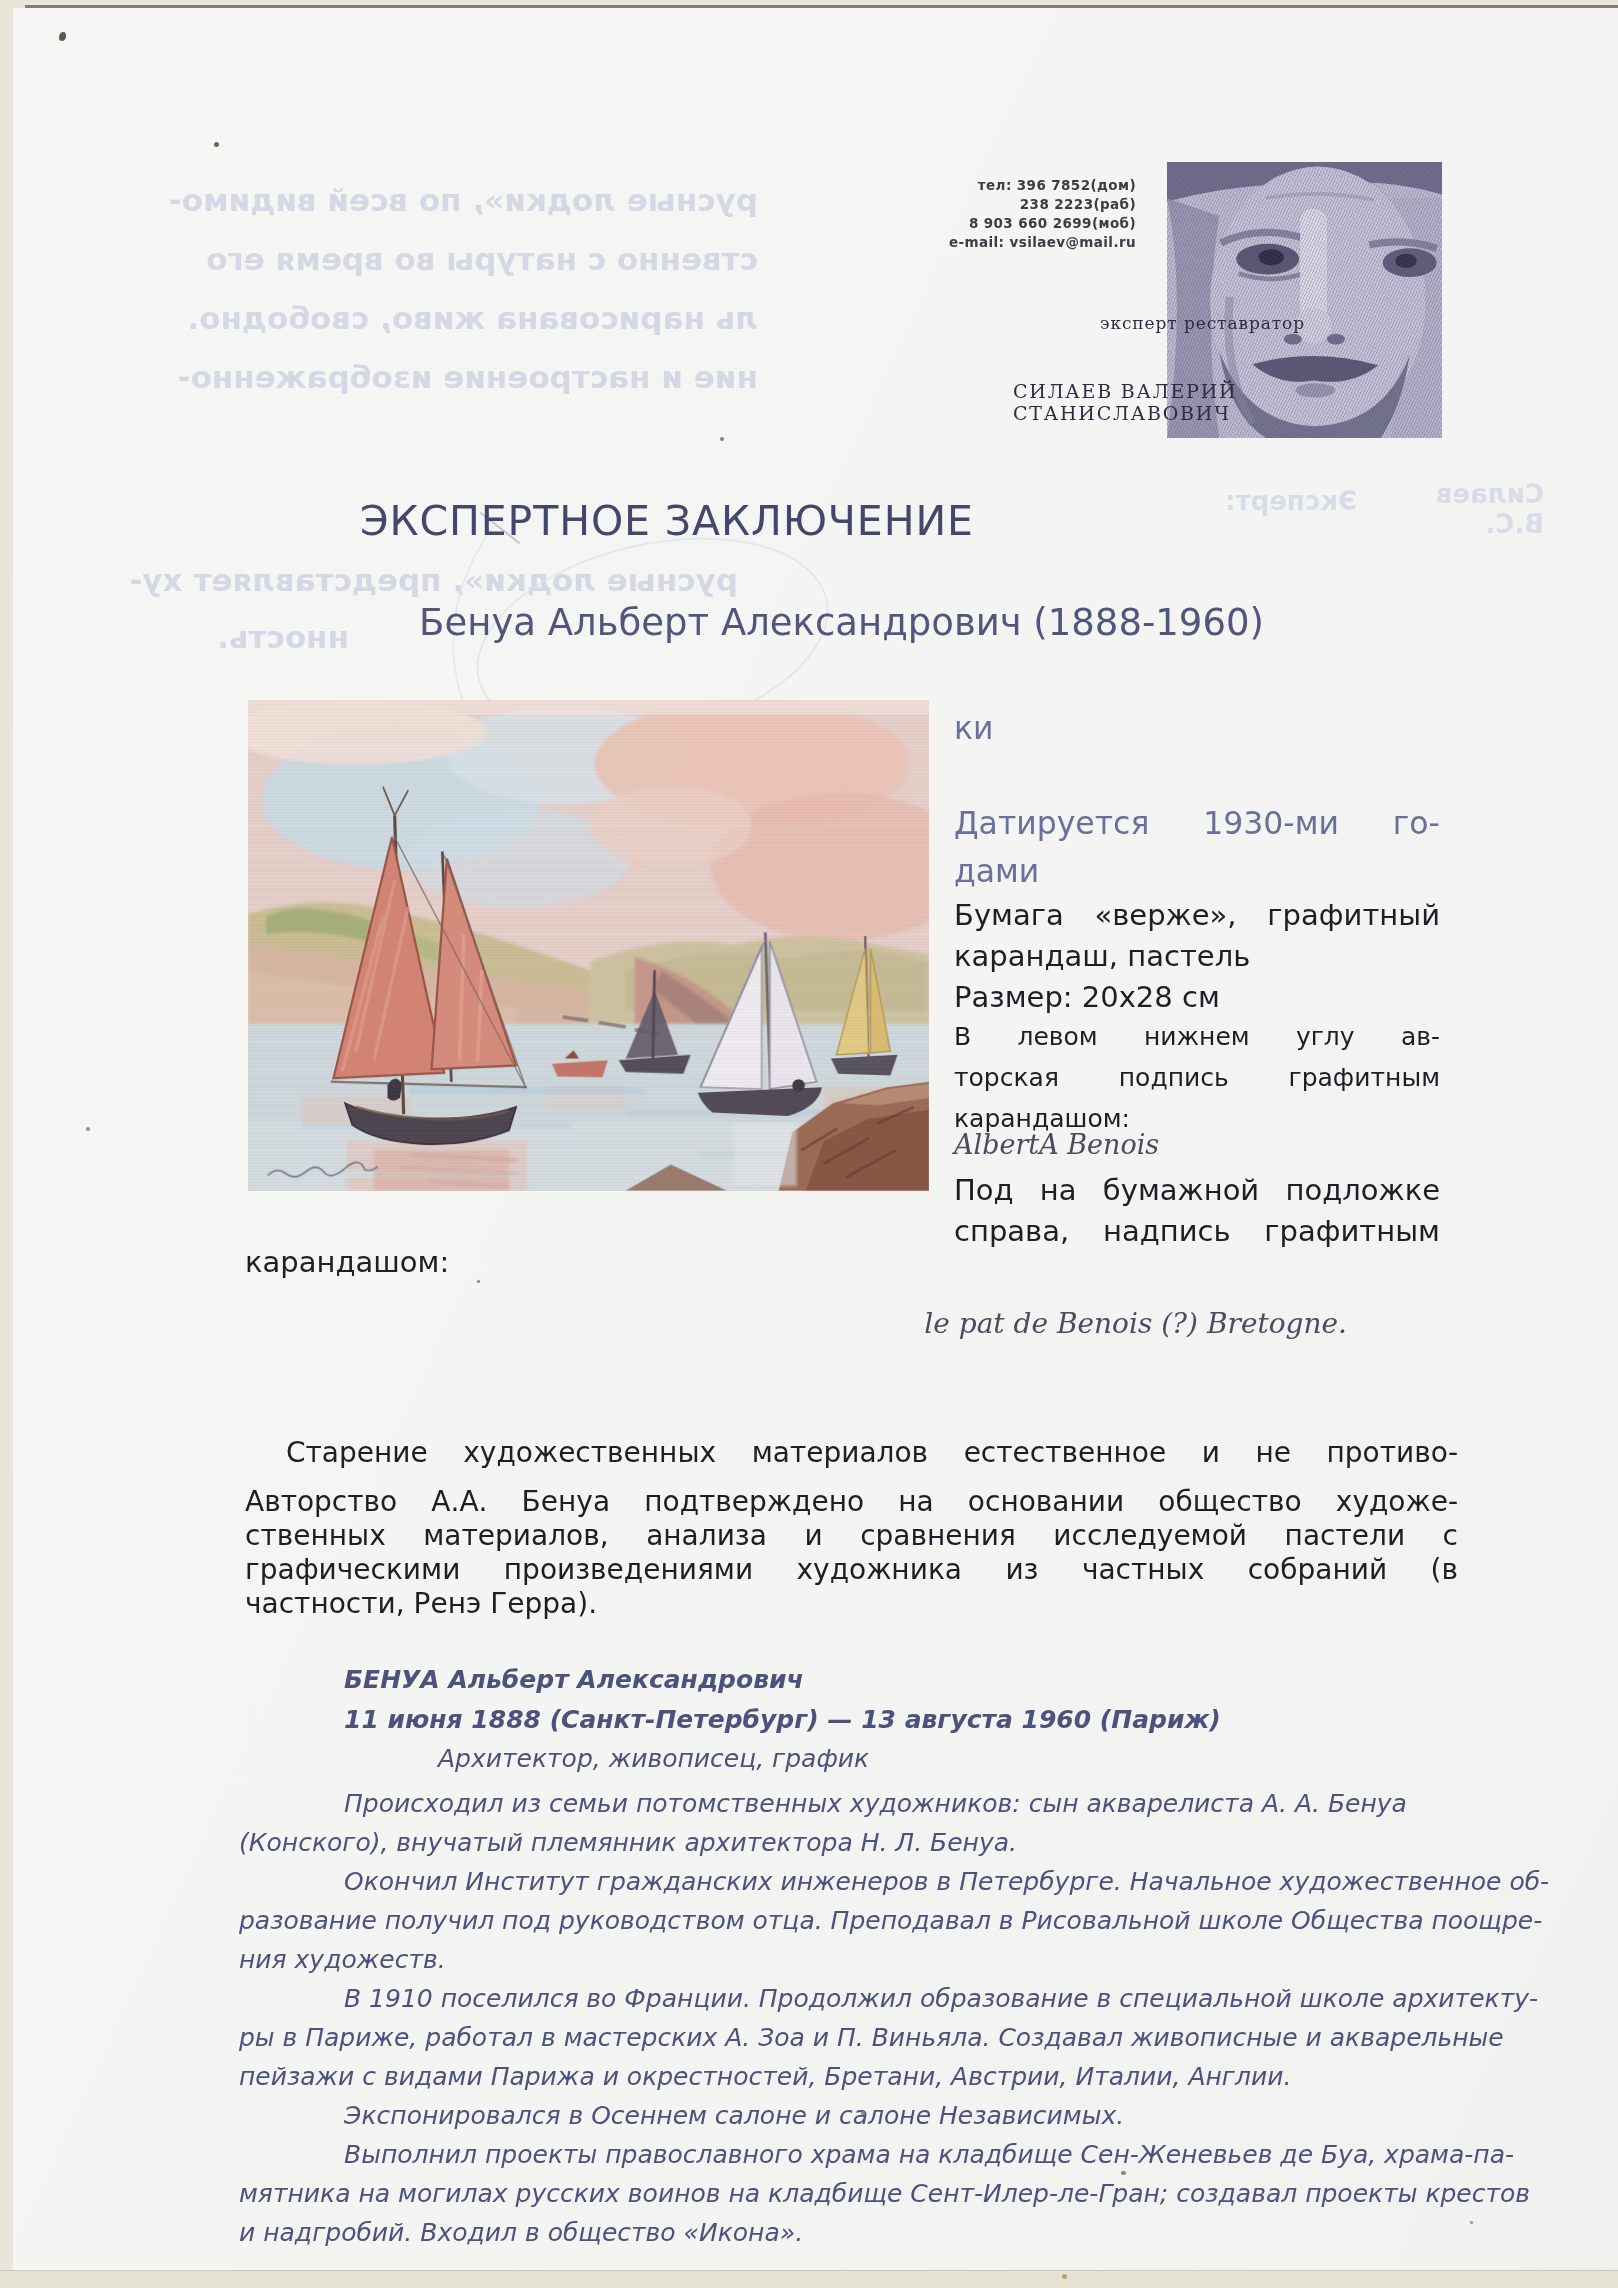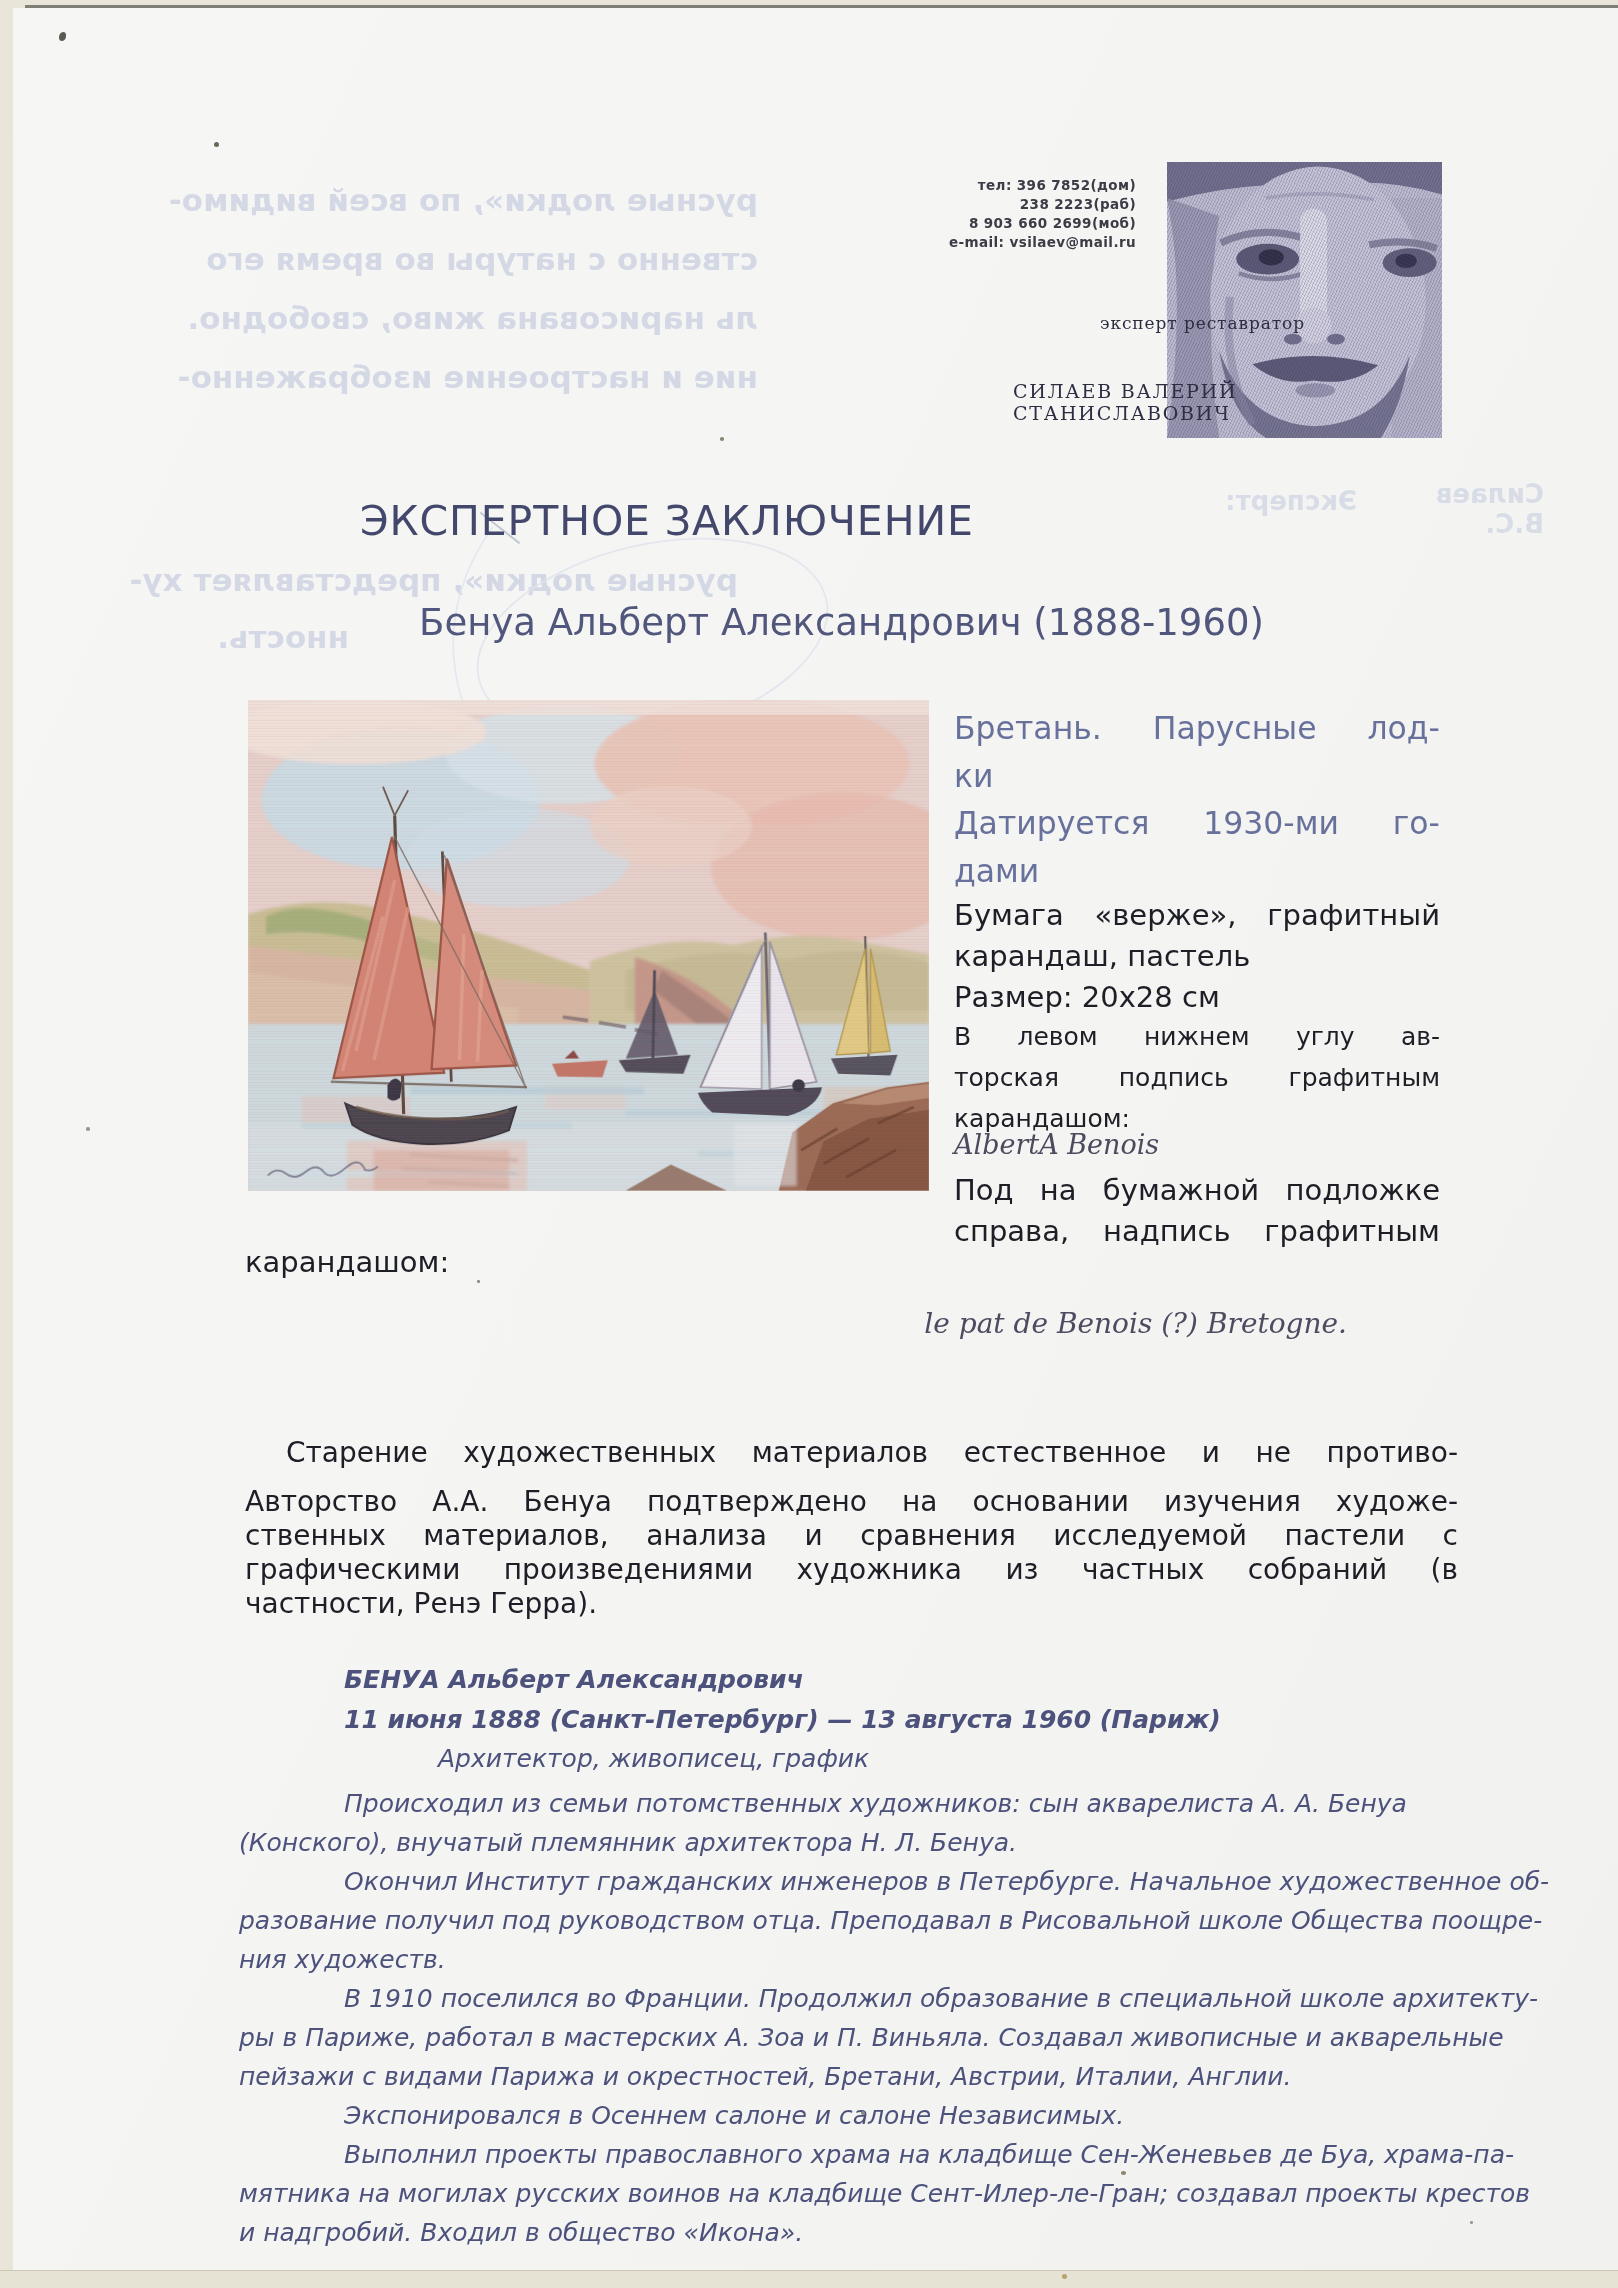--- a/index.html
+++ b/index.html
@@ -243,21 +243,20 @@
         <rect x="540" y="470" width="70" height="70" fill="#e4e7ec"></rect>
         <path d="M180,505 l120,6 M170,520 l130,6 M200,535 l90,5" stroke="#c39486" stroke-width="3" fill="none"></path>
       </g>
       <rect x="0" y="0" width="757" height="16" fill="#efe0da" opacity=".85"></rect>
       <path d="M22,528 q10,-10 20,-2 t22,-2 t20,0 t24,-4 t22,2 q8,2 14,-4" stroke="#6b6b82" stroke-width="2" fill="none" opacity=".8"></path>
     </svg>
     <div class="raster"></div>
   </div>
 
   <div class="cap cap-title">
-      <div class="ln just">Бретань. Парусные лод-</div>
       <div class="ln">ки</div>
     </div>
   <div class="cap cap-title" style="top:799px;">
       <div class="ln just">Датируется 1930-ми го-</div>
       <div class="ln">дами</div>
     </div>
   <div class="cap cap-tech">
       <div class="ln just">Бумага «верже», графитный</div>
       <div class="ln">карандаш, пастель</div>
       <div class="ln">Размер: 20x28 см</div>
@@ -272,21 +271,21 @@
       <div class="ln just">Под на бумажной подложке</div>
       <div class="ln just">справа, надпись графитным</div>
     </div>
   <div class="insc-cont">карандашом:</div>
   <div class="inscription">le pat de Benois (?) Bretogne.</div>
 
   <div class="para para-aging">
       <div class="ln ind just">Старение художественных материалов естественное и не противо-</div>
     </div>
   <div class="para para-auth">
-      <div class="ln just">Авторство А.А. Бенуа  подтверждено на основании изучения художе-</div>
+      <div class="ln just">Авторство А.А. Бенуа  подтверждено на основании общество художе-</div>
       <div class="ln just">ственных материалов, анализа и сравнения исследуемой пастели с</div>
       <div class="ln just">графическими произведениями художника из частных собраний (в</div>
       <div class="ln">частности, Ренэ Герра).</div>
     </div>
 
   <div class="bio bio-name">БЕНУА Альберт Александрович</div>
   <div class="bio bio-dates">11 июня 1888 (Санкт-Петербург) — 13 августа 1960 (Париж)</div>
   <div class="bio bio-prof">Архитектор, живописец, график</div>
   <div class="bio bio-body">
       <div class="ln ind">Происходил из семьи потомственных художников: сын акварелиста А. А. Бенуа</div>

